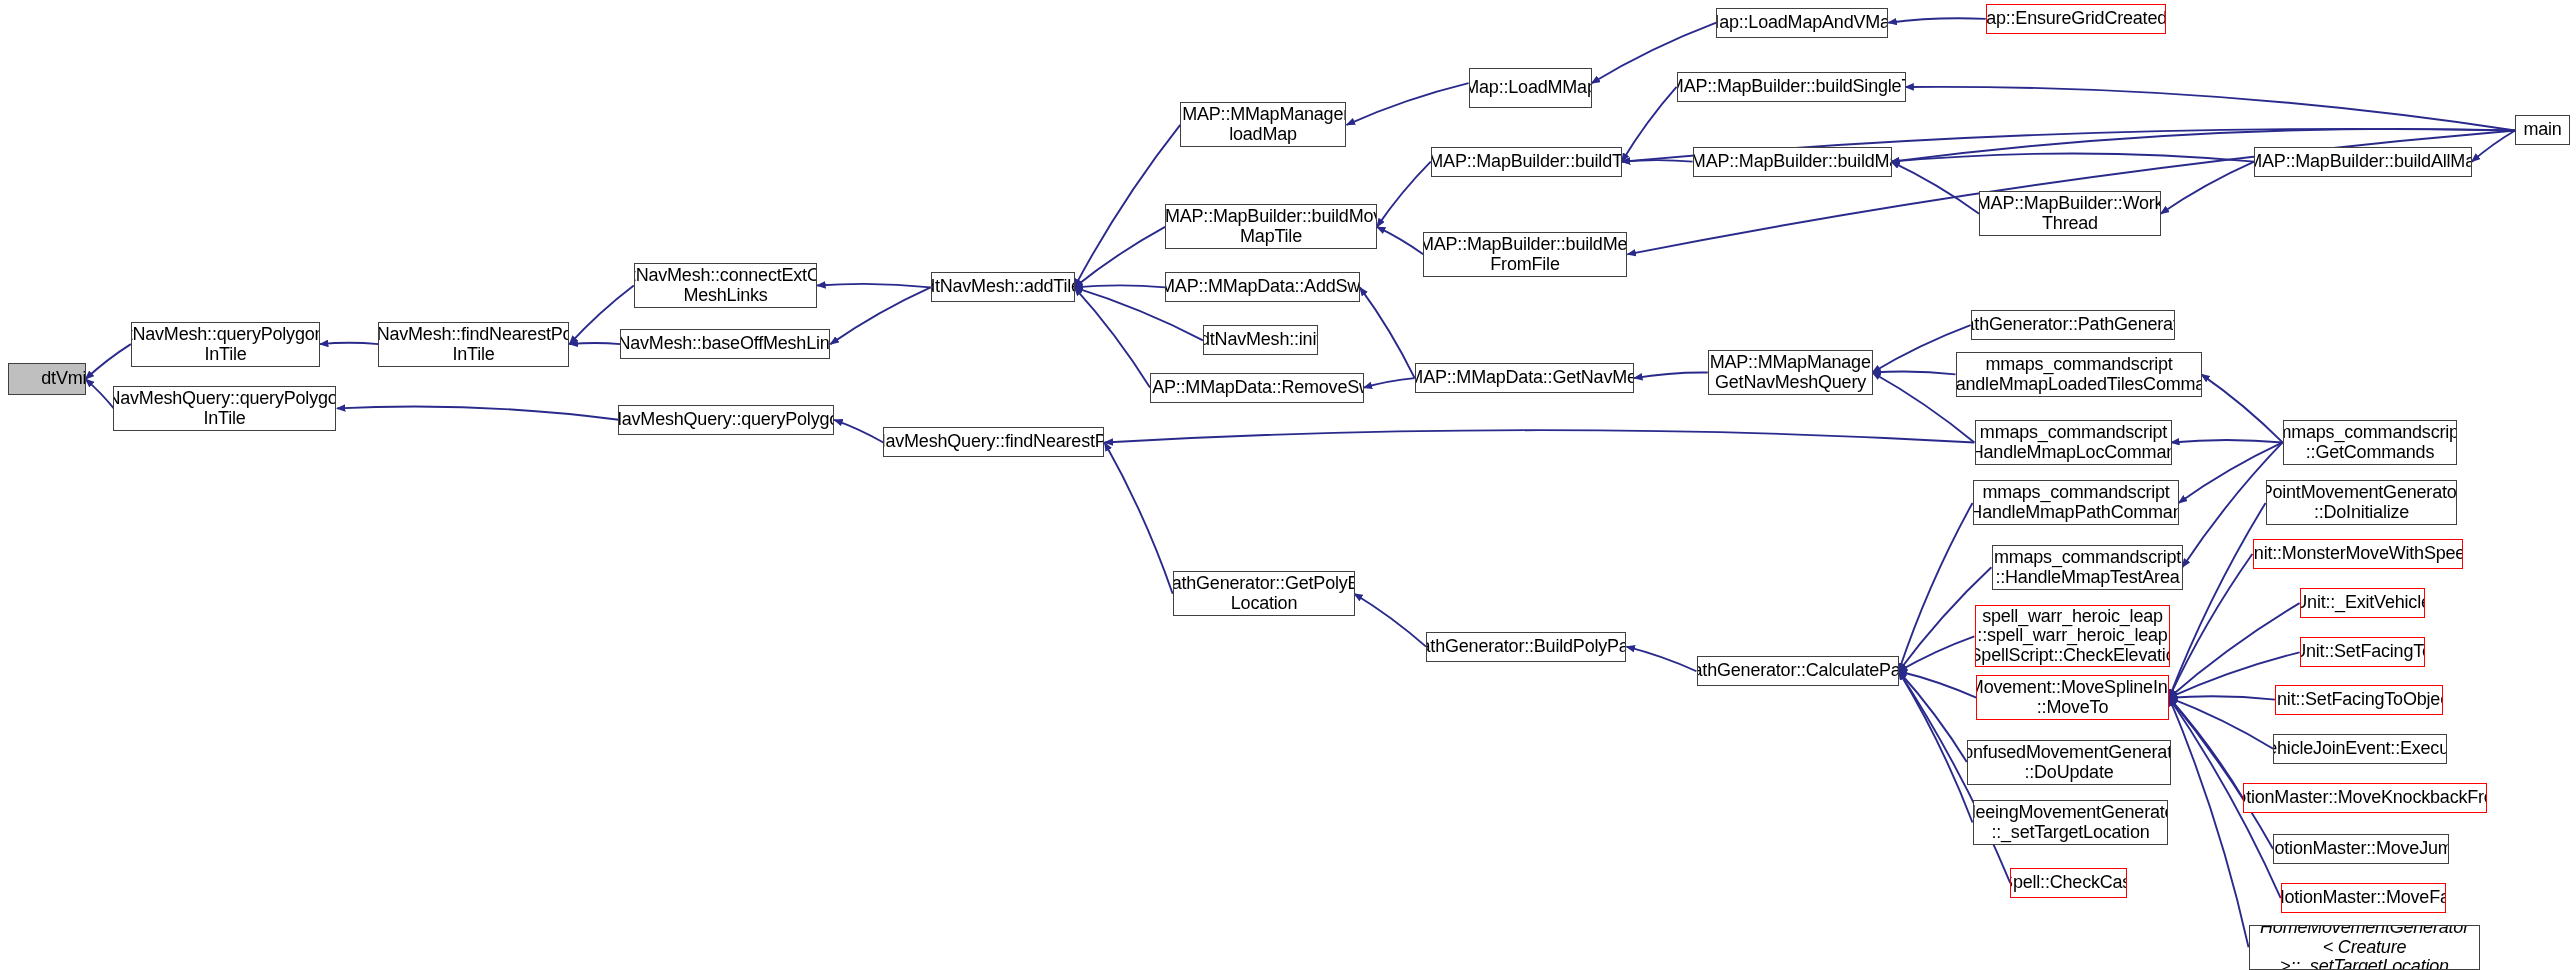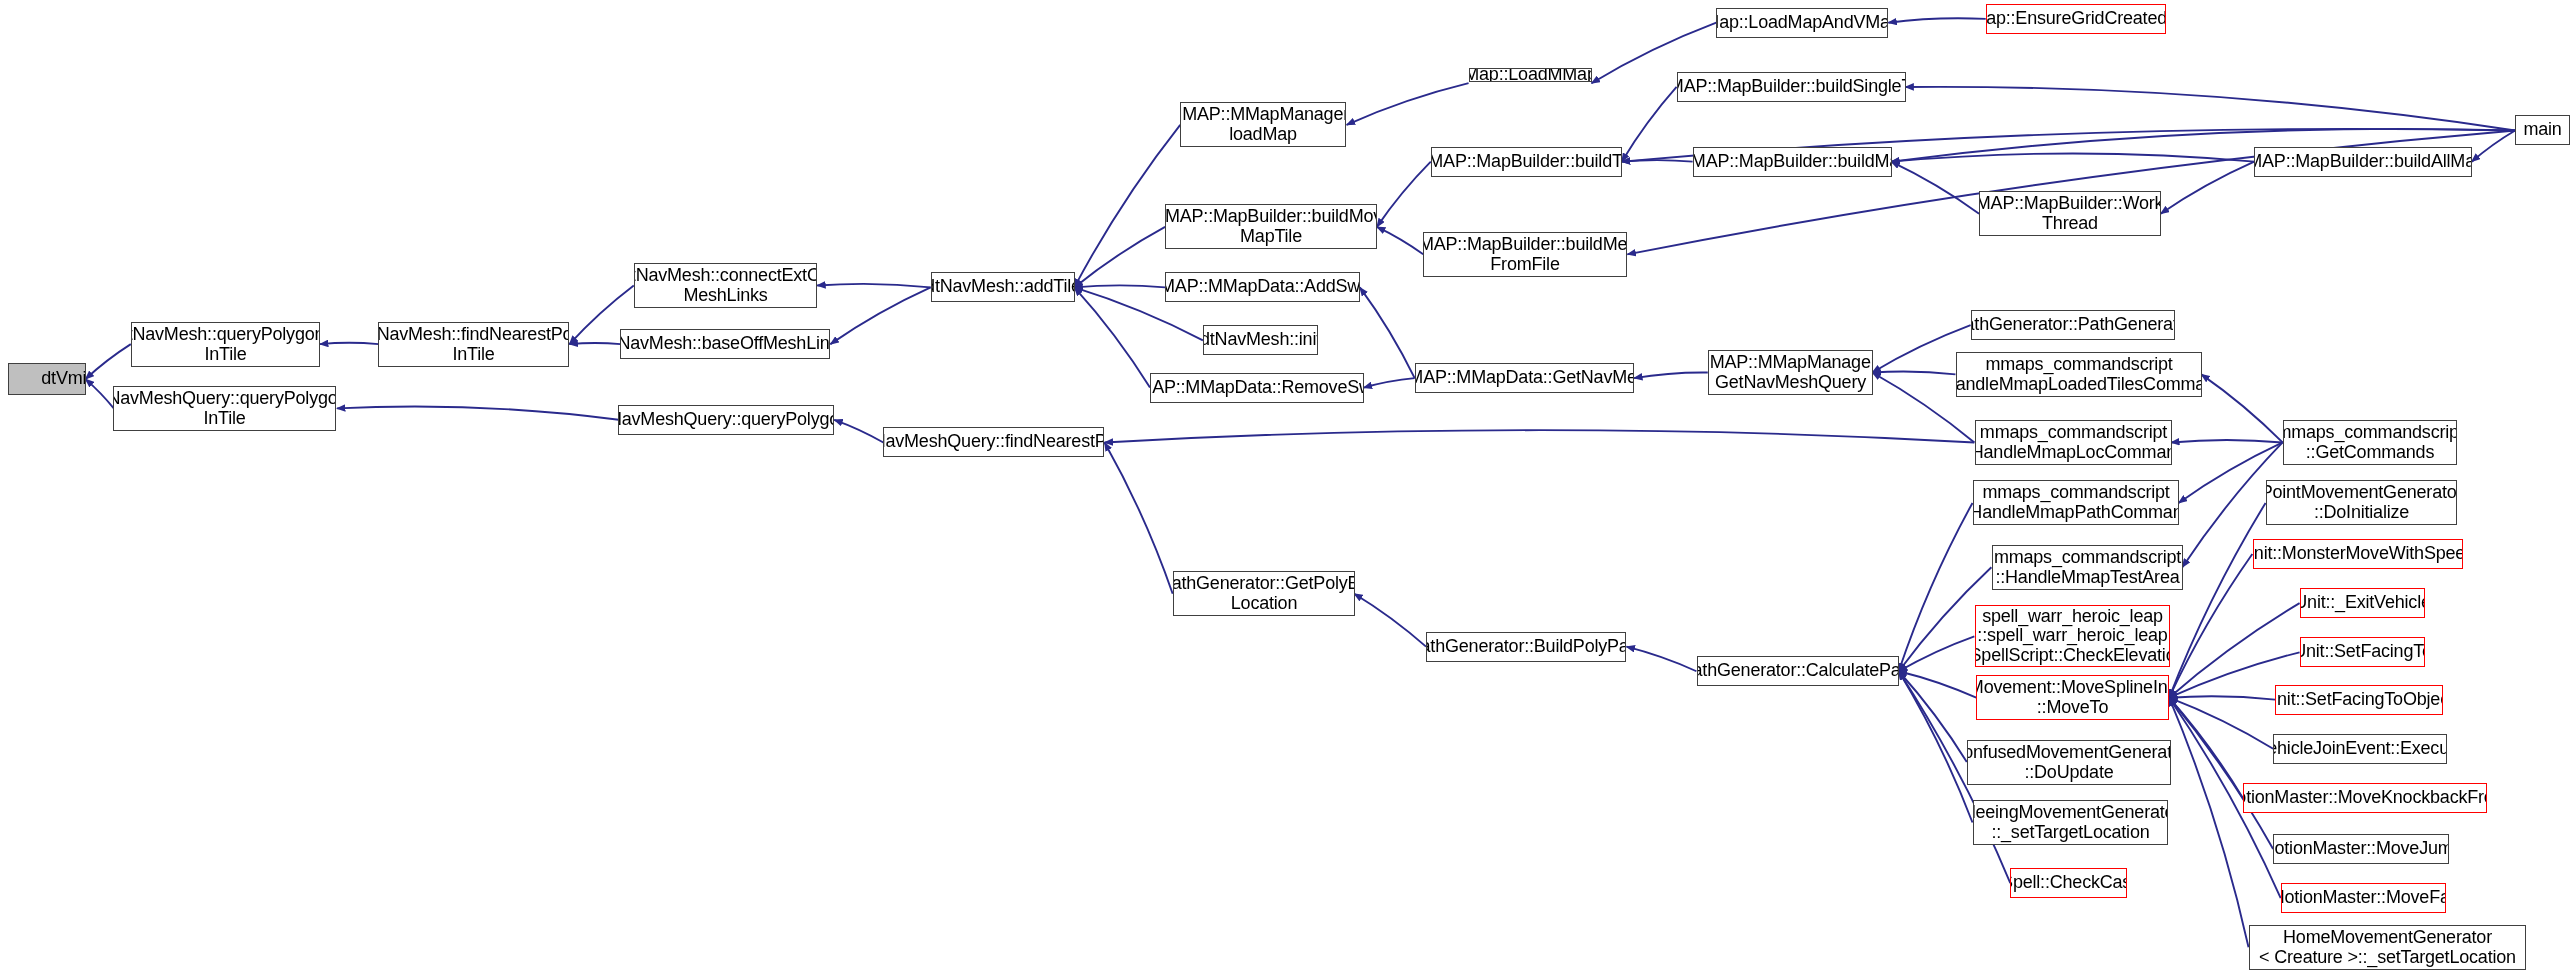--- a/index.html
+++ b/index.html
@@ -140,31 +140,31 @@
       <div class="node" style="left: 2266px; top: 480px; width: 191px; height: 45px;">PointMovementGenerator
 ::DoInitialize</div>
       <div class="node red" style="left: 2253px; top: 539px; width: 210px; height: 30px;">Unit::MonsterMoveWithSpeed</div>
       <div class="node red" style="left: 2300px; top: 588px; width: 125px; height: 30px;">Unit::_ExitVehicle</div>
       <div class="node red" style="left: 2300px; top: 637px; width: 125px; height: 30px;">Unit::SetFacingTo</div>
       <div class="node red" style="left: 2275px; top: 685px; width: 168px; height: 30px;">Unit::SetFacingToObject</div>
       <div class="node" style="left: 2273px; top: 734px; width: 174px; height: 30px;">VehicleJoinEvent::Execute</div>
       <div class="node red" style="left: 2243px; top: 783px; width: 244px; height: 30px;">MotionMaster::MoveKnockbackFrom</div>
       <div class="node" style="left: 2273px; top: 834px; width: 176px; height: 30px;">MotionMaster::MoveJump</div>
       <div class="node red" style="left: 2281px; top: 883px; width: 165px; height: 30px;">MotionMaster::MoveFall</div>
-      <div class="node" style="left: 2249px; top: 925px; width: 277px; height: 45px;">HomeMovementGenerator
+      <div class="node" style="left: 2249px; top: 925px; width: 231px; height: 45px; font-style: italic;">HomeMovementGenerator
 &lt; Creature &gt;::_setTargetLocation</div>
       <div class="node" style="left: 618px; top: 405px; width: 216px; height: 30px;">dtNavMeshQuery::queryPolygons</div>
       <div class="node" style="left: 883px; top: 427px; width: 221px; height: 30px;">dtNavMeshQuery::findNearestPoly</div>
       <div class="node" style="left: 1173px; top: 571px; width: 182px; height: 45px;">PathGenerator::GetPolyBy
 Location</div>
       <div class="node" style="left: 1426px; top: 632px; width: 200px; height: 30px;">PathGenerator::BuildPolyPath</div>
       <div class="node" style="left: 1697px; top: 656px; width: 202px; height: 30px;">PathGenerator::CalculatePath</div>
       <div class="node" style="left: 1180px; top: 102px; width: 166px; height: 45px;">MMAP::MMapManager::
 loadMap</div>
-      <div class="node" style="left: 1469px; top: 68px; width: 123px; height: 14px;">Map::LoadMMap</div>
+      <div class="node" style="left: 1469px; top: 68px; width: 123px; height: 40px;">Map::LoadMMap</div>
       <div class="node" style="left: 1716px; top: 7.6px; width: 172px; height: 30px;">Map::LoadMapAndVMap</div>
       <div class="node red" style="left: 1986px; top: 3.8px; width: 180px; height: 30px;">Map::EnsureGridCreated_i</div>
       <div class="node" style="left: 1677px; top: 72px; width: 229px; height: 30px;">MMAP::MapBuilder::buildSingleTile</div>
       <div class="node" style="left: 1431px; top: 147px; width: 191px; height: 30px;">MMAP::MapBuilder::buildTile</div>
       <div class="node" style="left: 1693px; top: 147px; width: 199px; height: 30px;">MMAP::MapBuilder::buildMap</div>
       <div class="node" style="left: 2254px; top: 147px; width: 218px; height: 30px;">MMAP::MapBuilder::buildAllMaps</div>
       <div class="node" style="left: 1979px; top: 191px; width: 182px; height: 45px;">MMAP::MapBuilder::Worker
 Thread</div>
       <div class="node" style="left: 2515px; top: 115px; width: 55px; height: 30px;">main</div>
       <div class="node" style="left: 1165px; top: 204px; width: 212px; height: 45px;">MMAP::MapBuilder::buildMove

